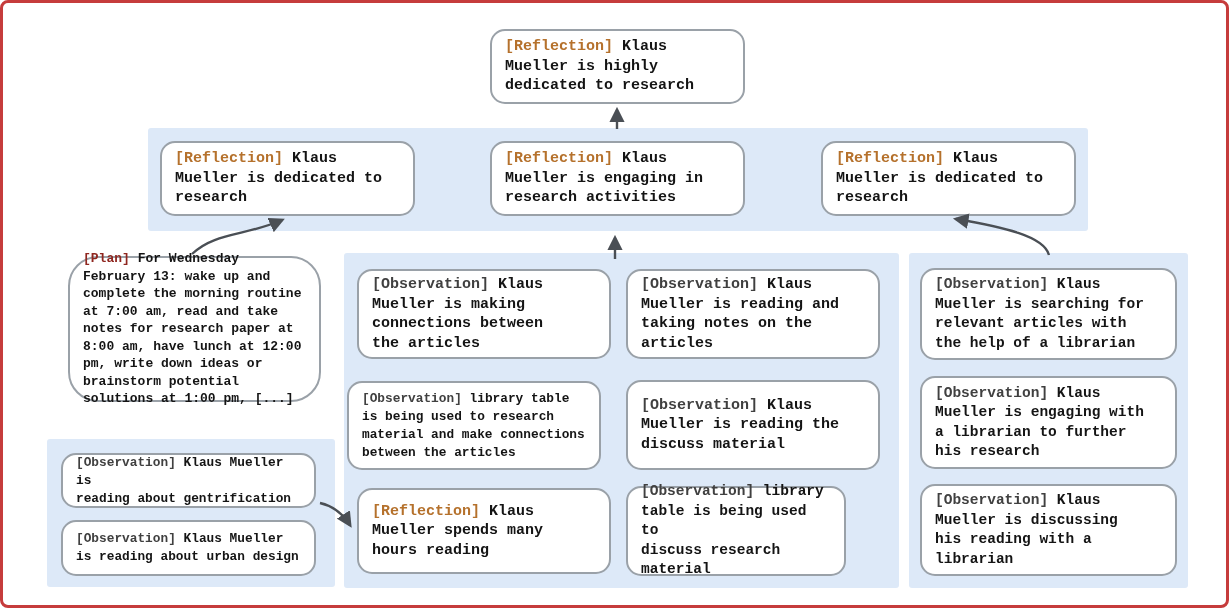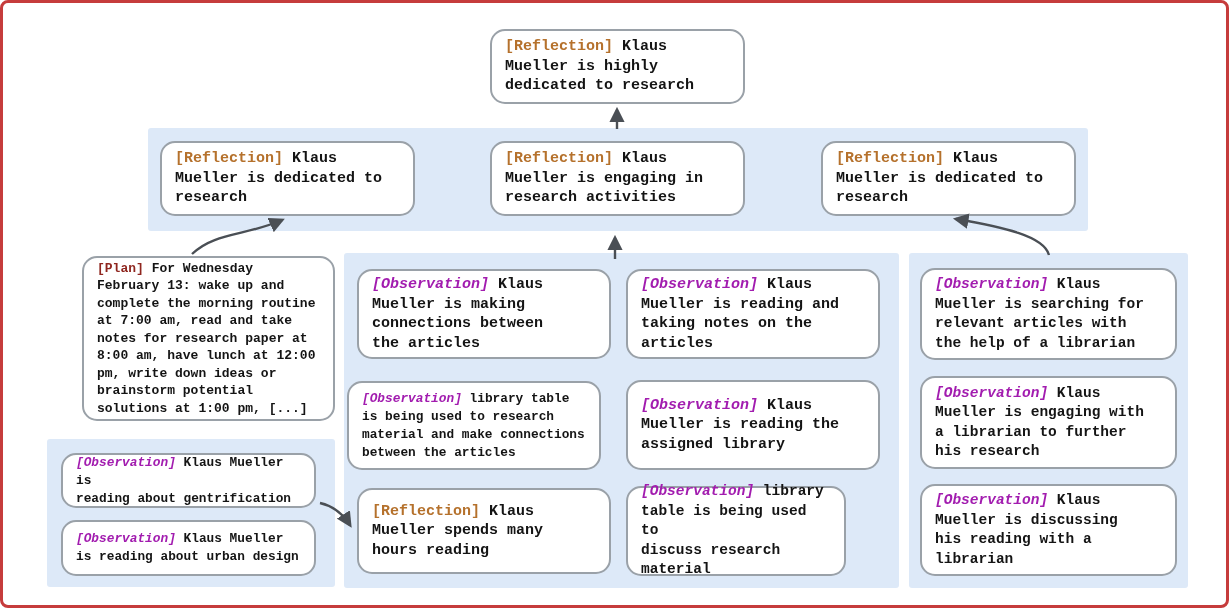--- a/index.html
+++ b/index.html
@@ -20,28 +20,28 @@
     display:flex; align-items:center; padding:0 13px;
     color:#141414; font-weight:bold; z-index:2;
   }
   .content { white-space:pre-line; width:100%; }
   .sz-lg  .content { font-size:15px;   line-height:19.5px; }
   .sz-md  .content { font-size:14.5px; line-height:19.5px; }
   .sz-sm  .content { font-size:12.8px; line-height:18px;   }
   .sz-pl  .content { font-size:13px;   line-height:17.5px; }
 
   .tag-reflection  { color:#b5712c; }
-  .tag-observation { color:#a21caf;font-style:italic; }
+  .tag-observation { color:#404040; }
   .tag-plan        { color:#8f261f; }
 
   #node-root { left:487px; top:26px;  width:255px; height:75px; }
   #node-r1   { left:157px; top:138px; width:255px; height:75px; }
   #node-r2   { left:487px; top:138px; width:255px; height:75px; }
   #node-r3   { left:818px; top:138px; width:255px; height:75px; }
-  #node-plan { left:79px;  top:253px; width:253px; height:165px; }
+  #node-plan { left:65px;  top:253px; width:253px; height:146px;border-radius:30px; }
   #node-l1   { left:58px;  top:450px; width:255px; height:55px; }
   #node-l2   { left:58px;  top:517px; width:255px; height:56px; }
   #node-m1   { left:354px; top:266px; width:254px; height:90px; }
   #node-m2   { left:623px; top:266px; width:254px; height:90px; }
   #node-m3   { left:344px; top:378px; width:254px; height:89px; }
   #node-m4   { left:623px; top:377px; width:254px; height:90px; }
   #node-m5   { left:354px; top:485px; width:254px; height:86px; }
   #node-m6   { left:623px; top:483px; width:220px; height:90px; }
   #node-rb1  { left:917px; top:265px; width:257px; height:92px; }
   #node-rb2  { left:917px; top:373px; width:257px; height:93px; }
@@ -143,21 +143,21 @@
   </div>
   <div class="node sz-sm" id="node-m3">
     <div class="content"><span class="tag-observation">[Observation]</span> <span>library table
 is being used to research
 material and make connections
 between the articles</span></div>
   </div>
   <div class="node sz-lg" id="node-m4">
     <div class="content"><span class="tag-observation">[Observation]</span> <span>Klaus
 Mueller is reading the
-assigned library</span></div>
+discuss material</span></div>
   </div>
   <div class="node sz-lg" id="node-m5">
     <div class="content"><span class="tag-reflection">[Reflection]</span> <span>Klaus
 Mueller spends many
 hours reading</span></div>
   </div>
   <div class="node sz-md" id="node-m6">
     <div class="content"><span class="tag-observation">[Observation]</span> <span>library
 table is being used to
 discuss research material</span></div>

